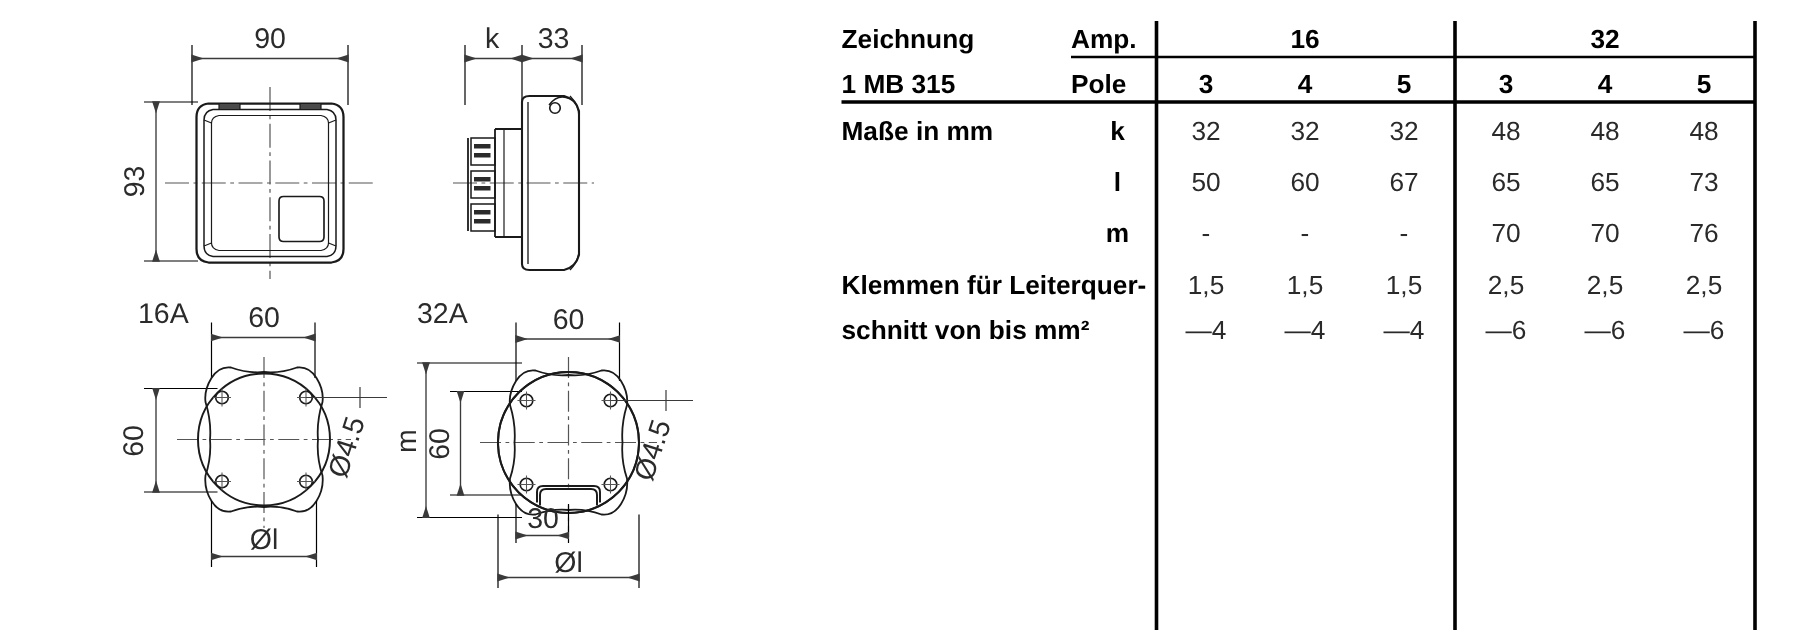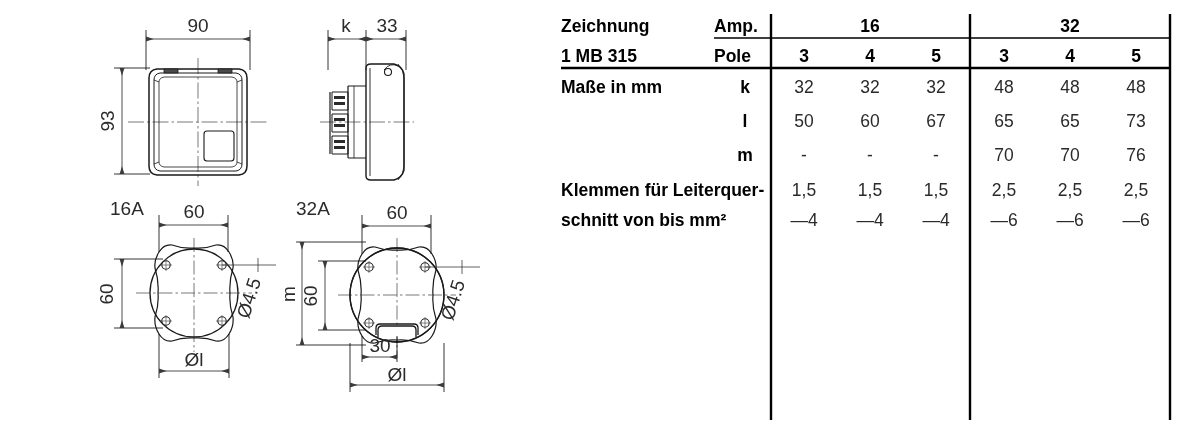--- a/index.html
+++ b/index.html
@@ -13,21 +13,21 @@
     position: relative;
     overflow: hidden;
     font-family: "Liberation Sans", sans-serif;
     color: #1a1a1a;
   }
 
   
   #drawing-area {
     position: absolute;
     left: 0; top: 0;
-    width: 530px; height: 391px; margin-left: 18px;
+    width: 530px; height: 391px;
   }
   #drawing-svg { display: block; }
 
   .dim-text {
     font-family: "Liberation Sans", sans-serif;
     font-size: 19px;
     fill: #2b2b2b;
   }
   .label-text {
     font-family: "Liberation Sans", sans-serif;

